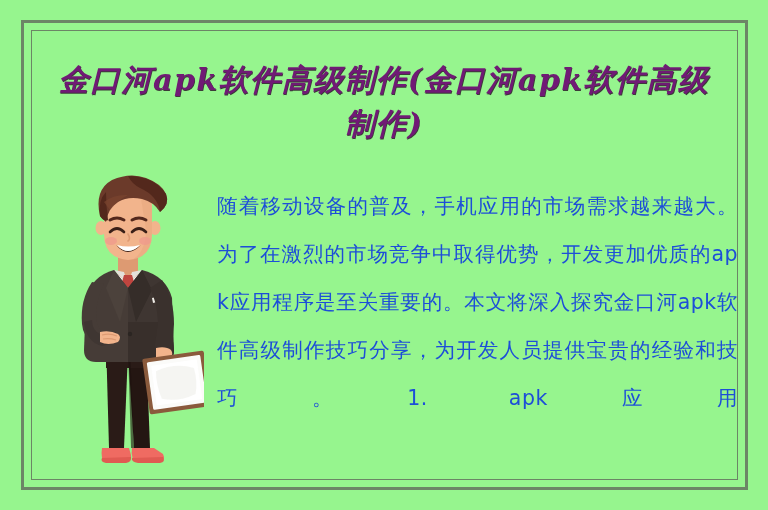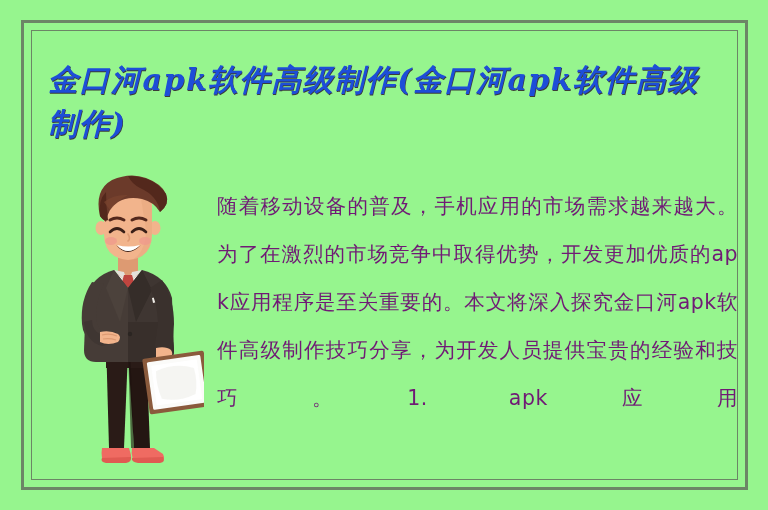--- a/index.html
+++ b/index.html
@@ -42,38 +42,39 @@
     box-sizing: border-box;
     pointer-events: none;
   }
 
   
   .title {
     position: absolute;
     left: 48px;
     top: 58px;
     width: 672px;
-    color: #1d4ed8;
+    color: #701a75;
     font-family: "DejaVu Serif", serif;
     font-weight: bold;
     font-style: italic;
     font-size: 30px;
     line-height: 44px;
     letter-spacing: 1.5px;
     white-space: pre-wrap;
     text-shadow: 0.6px 0.6px 0 #3c3b38;
+    text-align: center;
   }
 
   
   .body-text {
     position: absolute;
     left: 217px;
     top: 182px;
     width: 521px;
-    color: #701a75;
+    color: #1d4ed8;
     font-family: "DejaVu Sans", sans-serif;
     font-size: 20.5px;
     line-height: 48px;
     text-align: justify;
     text-align-last: justify;
     letter-spacing: 0.5px;
     word-break: break-all;
   }
 
   

